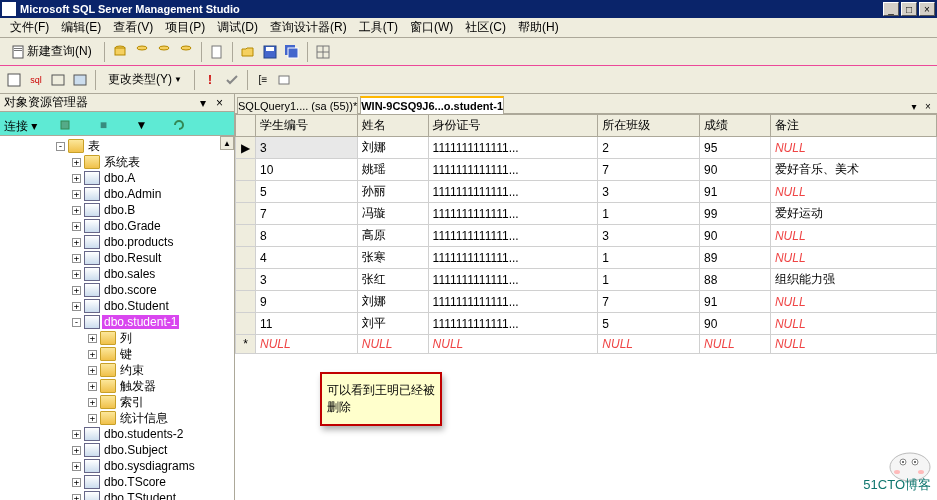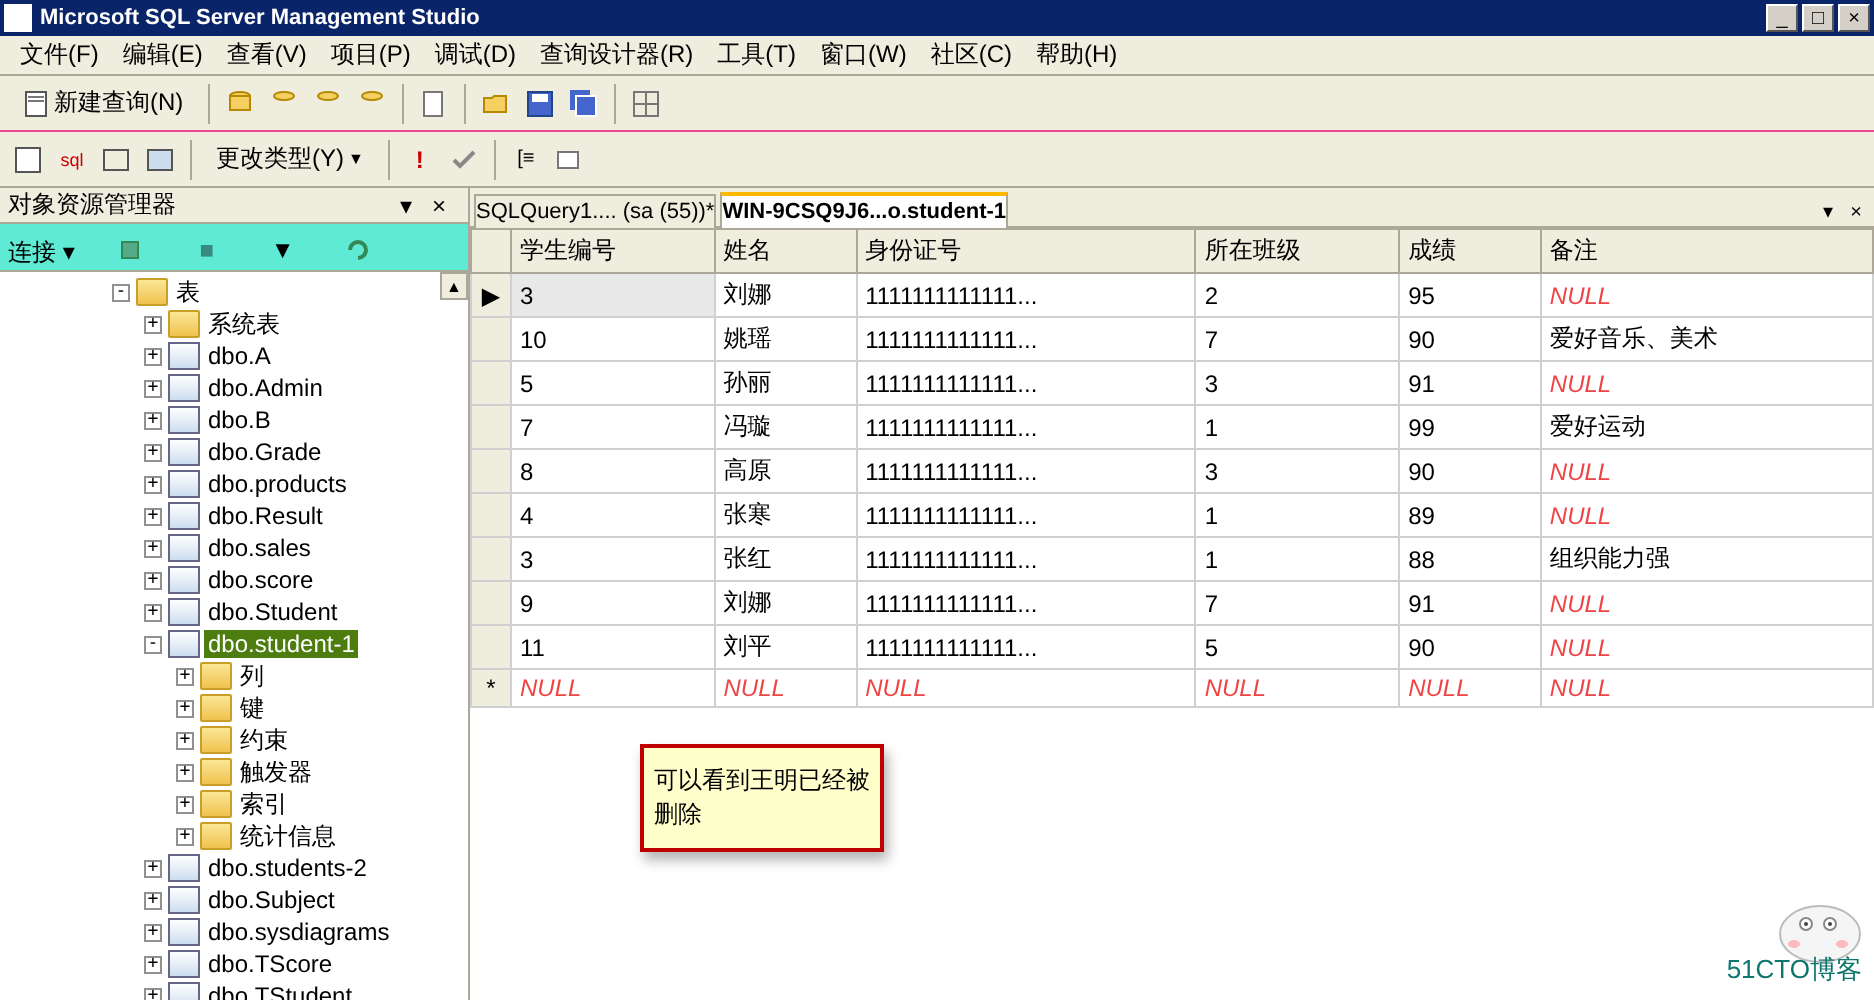--- a/index.html
+++ b/index.html
@@ -22,21 +22,21 @@
 .sidehead .hbtn { width: 14px; height: 14px; margin-left: 2px; }
 .sidetool { background: #5eead4; height: 24px; display: flex; align-items: flex-end; padding: 0 4px; border-bottom: 1px solid #aca899; gap: 18px; }
 .tree { flex: 1; overflow: auto; padding: 2px; position: relative; }
 .tree .scroll-up { position: absolute; top: 0; right: 0; width: 14px; height: 14px; background: #efedde; border: 1px solid #aca899; display: flex; align-items: center; justify-content: center; font-size: 8px; }
 .treenode { display: flex; align-items: center; height: 16px; white-space: nowrap; }
 .treenode .exp { width: 9px; height: 9px; border: 1px solid #919191; display: flex; align-items: center; justify-content: center; font-size: 9px; line-height: 1; margin-right: 3px; cursor: pointer; font-family: monospace; }
 .treenode .ticon { width: 16px; height: 14px; margin-right: 2px; }
 .folder { background: linear-gradient(#fce79a, #f0c14b); border: 1px solid #c8a028; border-radius: 1px; }
 .tableicon { background: linear-gradient(#fff, #cde); border: 1px solid #668; }
 .treenode .label { padding: 0 2px; }
-.treenode.selected .label { background: #4d7c0f; color: #fff; }
+.treenode.selected .label { background: #d946ef; color: #fff; }
 .content { flex: 1; display: flex; flex-direction: column; background: #fff; }
 .tabbar { height: 20px; background: #efedde; display: flex; align-items: flex-end; border-bottom: 1px solid #aca899; padding: 0 2px; }
 .tab { padding: 2px 0; border: 1px solid #aca899; border-bottom: none; margin-right: 2px; background: #efedde; font-size: 11px; position: relative; top: 1px; }
 .tab.active { background: #fff; font-weight: bold; border-top: 2px solid #ffb700; }
 .tabbar .spacer { flex: 1; }
 .tabbar .close { width: 14px; height: 14px; display: flex; align-items: center; justify-content: center; font-size: 10px; }
 .grid { flex: 1; overflow: auto; background: #fff; position: relative; }
 .gridtable { border-collapse: collapse; width: 100%; }
 .gridtable th { background: #efedde; border: 1px solid #aca899; padding: 2px 4px; text-align: left; font-weight: normal; height: 20px; }
 .gridtable td { border: 1px solid #d0d0d0; padding: 2px 4px; height: 18px; }

